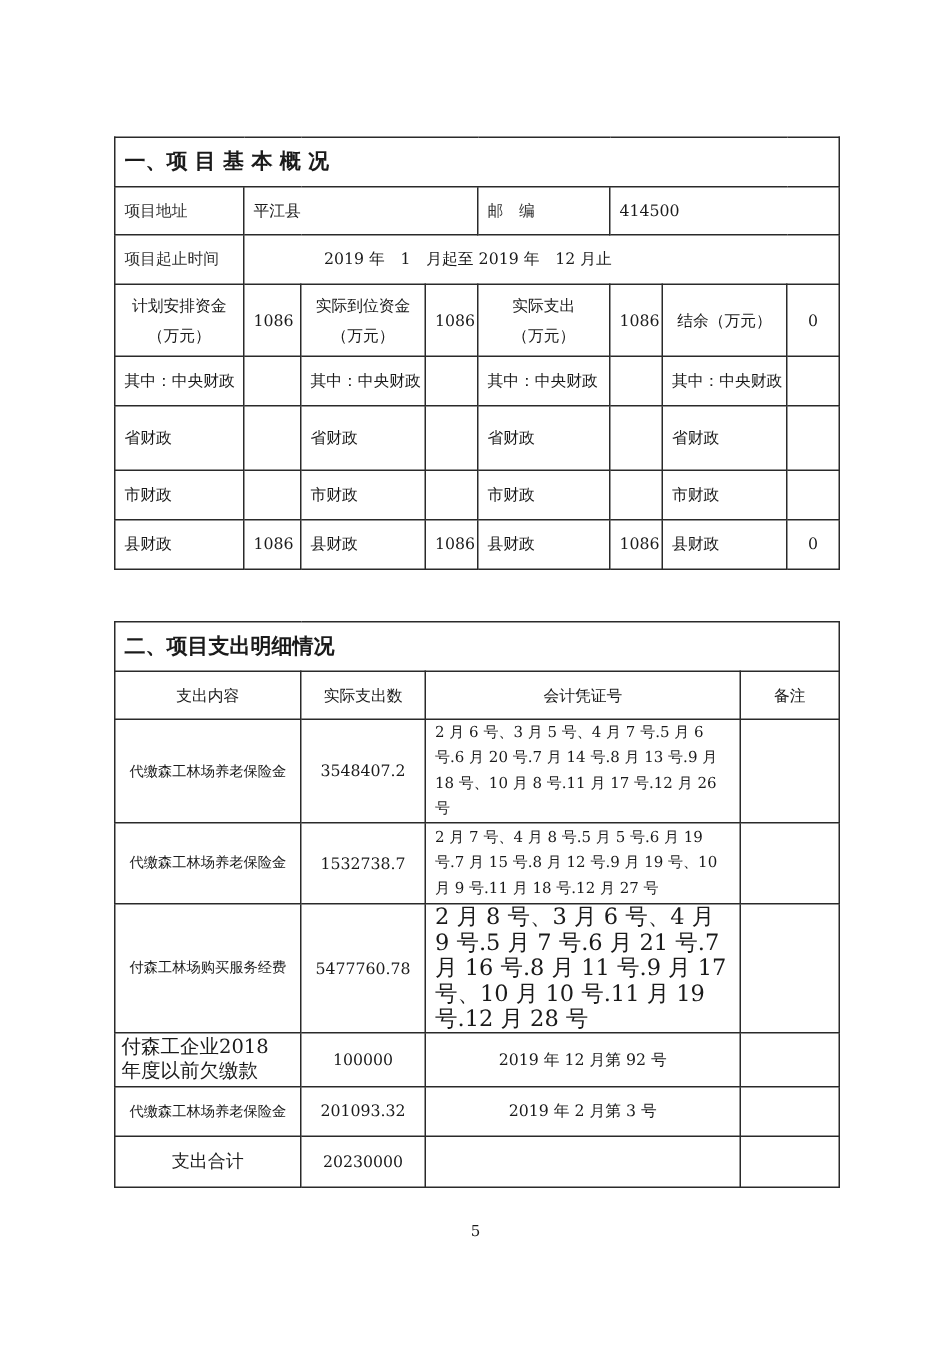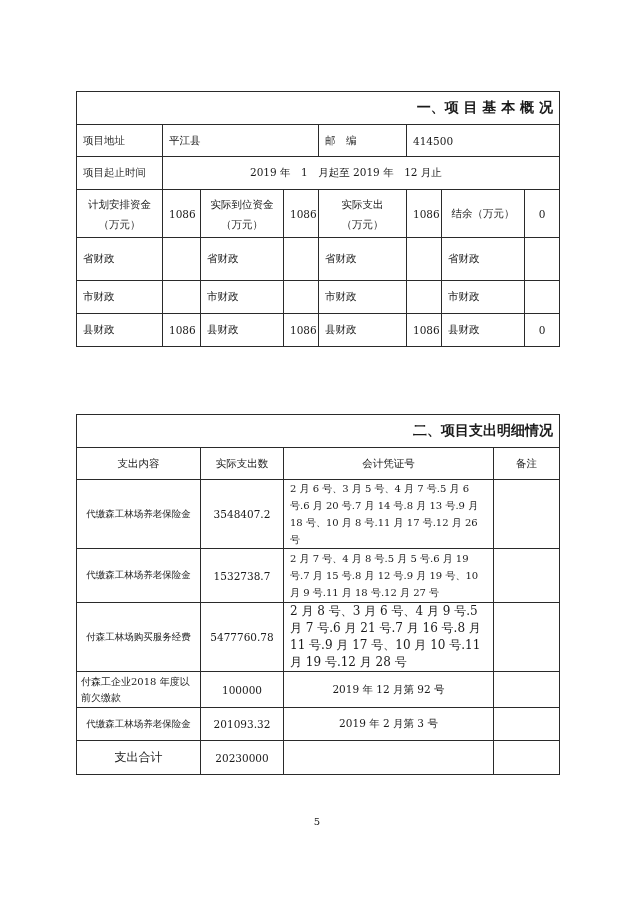--- a/index.html
+++ b/index.html
@@ -3,21 +3,21 @@
 <meta charset="utf-8">
 <style>
   html, body { margin: 0; padding: 0; background: #ffffff; }
   body { width: 634px; height: 898px; position: relative; overflow: hidden;
          font-family: "DejaVu Serif", "Liberation Serif", serif; color: #1a1a1a; }
   table { position: absolute; border-collapse: collapse; table-layout: fixed; }
   td { border: 1px solid #2a2a2a; padding: 0 6px; font-size: 10.5px; vertical-align: middle;
        white-space: nowrap; overflow: hidden; box-sizing: border-box; }
   .t1 { left: 76px; top: 91px; width: 483px; }
   .t2 { left: 76px; top: 414px; width: 483px; }
-  .title { text-align: right; font-weight: bold; font-size: 14px; font-family: "DejaVu Sans", sans-serif; }
+  .title { text-align: left; font-weight: bold; font-size: 14px; font-family: "DejaVu Sans", sans-serif; }
   .c { text-align: center; }
   .wrap { white-space: normal; line-height: 20px; }
   .label { color: #333; }
   .page-num { position: absolute; left: 0; width: 634px; top: 816px; text-align: center; font-size: 10px; }
 </style>
 </head>
 <body>
 
 <table class="t1">
   <colgroup>
@@ -35,40 +35,50 @@
     <td colspan="8" class="title">一、项 目 基 本 概 况</td>
   </tr>
   <tr style="height:32px">
     <td class="label">项目地址</td>
     <td colspan="3">平江县</td>
     <td class="label">邮　编</td>
     <td colspan="3">414500</td>
   </tr>
   <tr style="height:33px">
     <td class="label">项目起止时间</td>
-    <td colspan="7" style="padding-left:87px">2019 年　1　月起至 2019 年　12 月止</td>
+    <td colspan="7" style="padding-left:53px">2019 年　1　月起至 2019 年　12 月止</td>
   </tr>
   <tr style="height:48px">
     <td class="c wrap">
       <div>计划安排资金</div>
       <div>（万元）</div>
     </td>
     <td class="c">1086</td>
     <td class="c wrap">
       <div>实际到位资金</div>
       <div>（万元）</div>
     </td>
     <td class="c">1086</td>
     <td class="c wrap">
       <div>实际支出</div>
       <div>（万元）</div>
     </td>
     <td class="c">1086</td>
     <td class="c">结余（万元）</td>
     <td class="c">0</td>
+  </tr>
+  <tr style="height:33px">
+    <td>其中：中央财政</td>
+    <td class="c"></td>
+    <td>其中：中央财政</td>
+    <td class="c"></td>
+    <td>其中：中央财政</td>
+    <td class="c"></td>
+    <td>其中：中央财政</td>
+    <td class="c"></td>
   </tr>
   <tr style="height:43px">
     <td>省财政</td>
     <td class="c"></td>
     <td>省财政</td>
     <td class="c"></td>
     <td>省财政</td>
     <td class="c"></td>
     <td>省财政</td>
     <td class="c"></td>
@@ -121,25 +131,25 @@
   </tr>
   <tr style="height:54px">
     <td class="c" style="font-size:9.5px">代缴森工林场养老保险金</td>
     <td class="c">1532738.7</td>
     <td class="wrap" style="font-size:10px;line-height:17px">2 月 7 号、4 月 8 号.5 月 5 号.6 月 19 号.7 月 15 号.8 月 12 号.9 月 19 号、10 月 9 号.11 月 18 号.12 月 27 号</td>
     <td></td>
   </tr>
   <tr style="height:59px">
     <td class="c" style="font-size:9.5px">付森工林场购买服务经费</td>
     <td class="c">5477760.78</td>
-    <td class="wrap" style="font-size:12px;line-height:17px">2 月 8 号、3 月 6 号、4 月 9 号.5 月 7 号.6 月 21 号.7 月 16 号.8 月 11 号.9 月 17 号、10 月 10 号.11 月 19 号.12 月 28 号</td>
+    <td class="wrap" style="font-size:15px;line-height:17px">2 月 8 号、3 月 6 号、4 月 9 号.5 月 7 号.6 月 21 号.7 月 16 号.8 月 11 号.9 月 17 号、10 月 10 号.11 月 19 号.12 月 28 号</td>
     <td></td>
   </tr>
   <tr style="height:36px">
-    <td class="wrap" style="font-size:10px;line-height:16px;padding-left:4px">付森工企业2018 年度以前欠缴款</td>
+    <td class="wrap" style="font-size:13px;line-height:16px;padding-left:4px">付森工企业2018 年度以前欠缴款</td>
     <td class="c">100000</td>
     <td class="c">2019 年 12 月第 92 号</td>
     <td></td>
   </tr>
   <tr style="height:33px">
     <td class="c" style="font-size:9.5px">代缴森工林场养老保险金</td>
     <td class="c">201093.32</td>
     <td class="c">2019 年 2 月第 3 号</td>
     <td></td>
   </tr>

